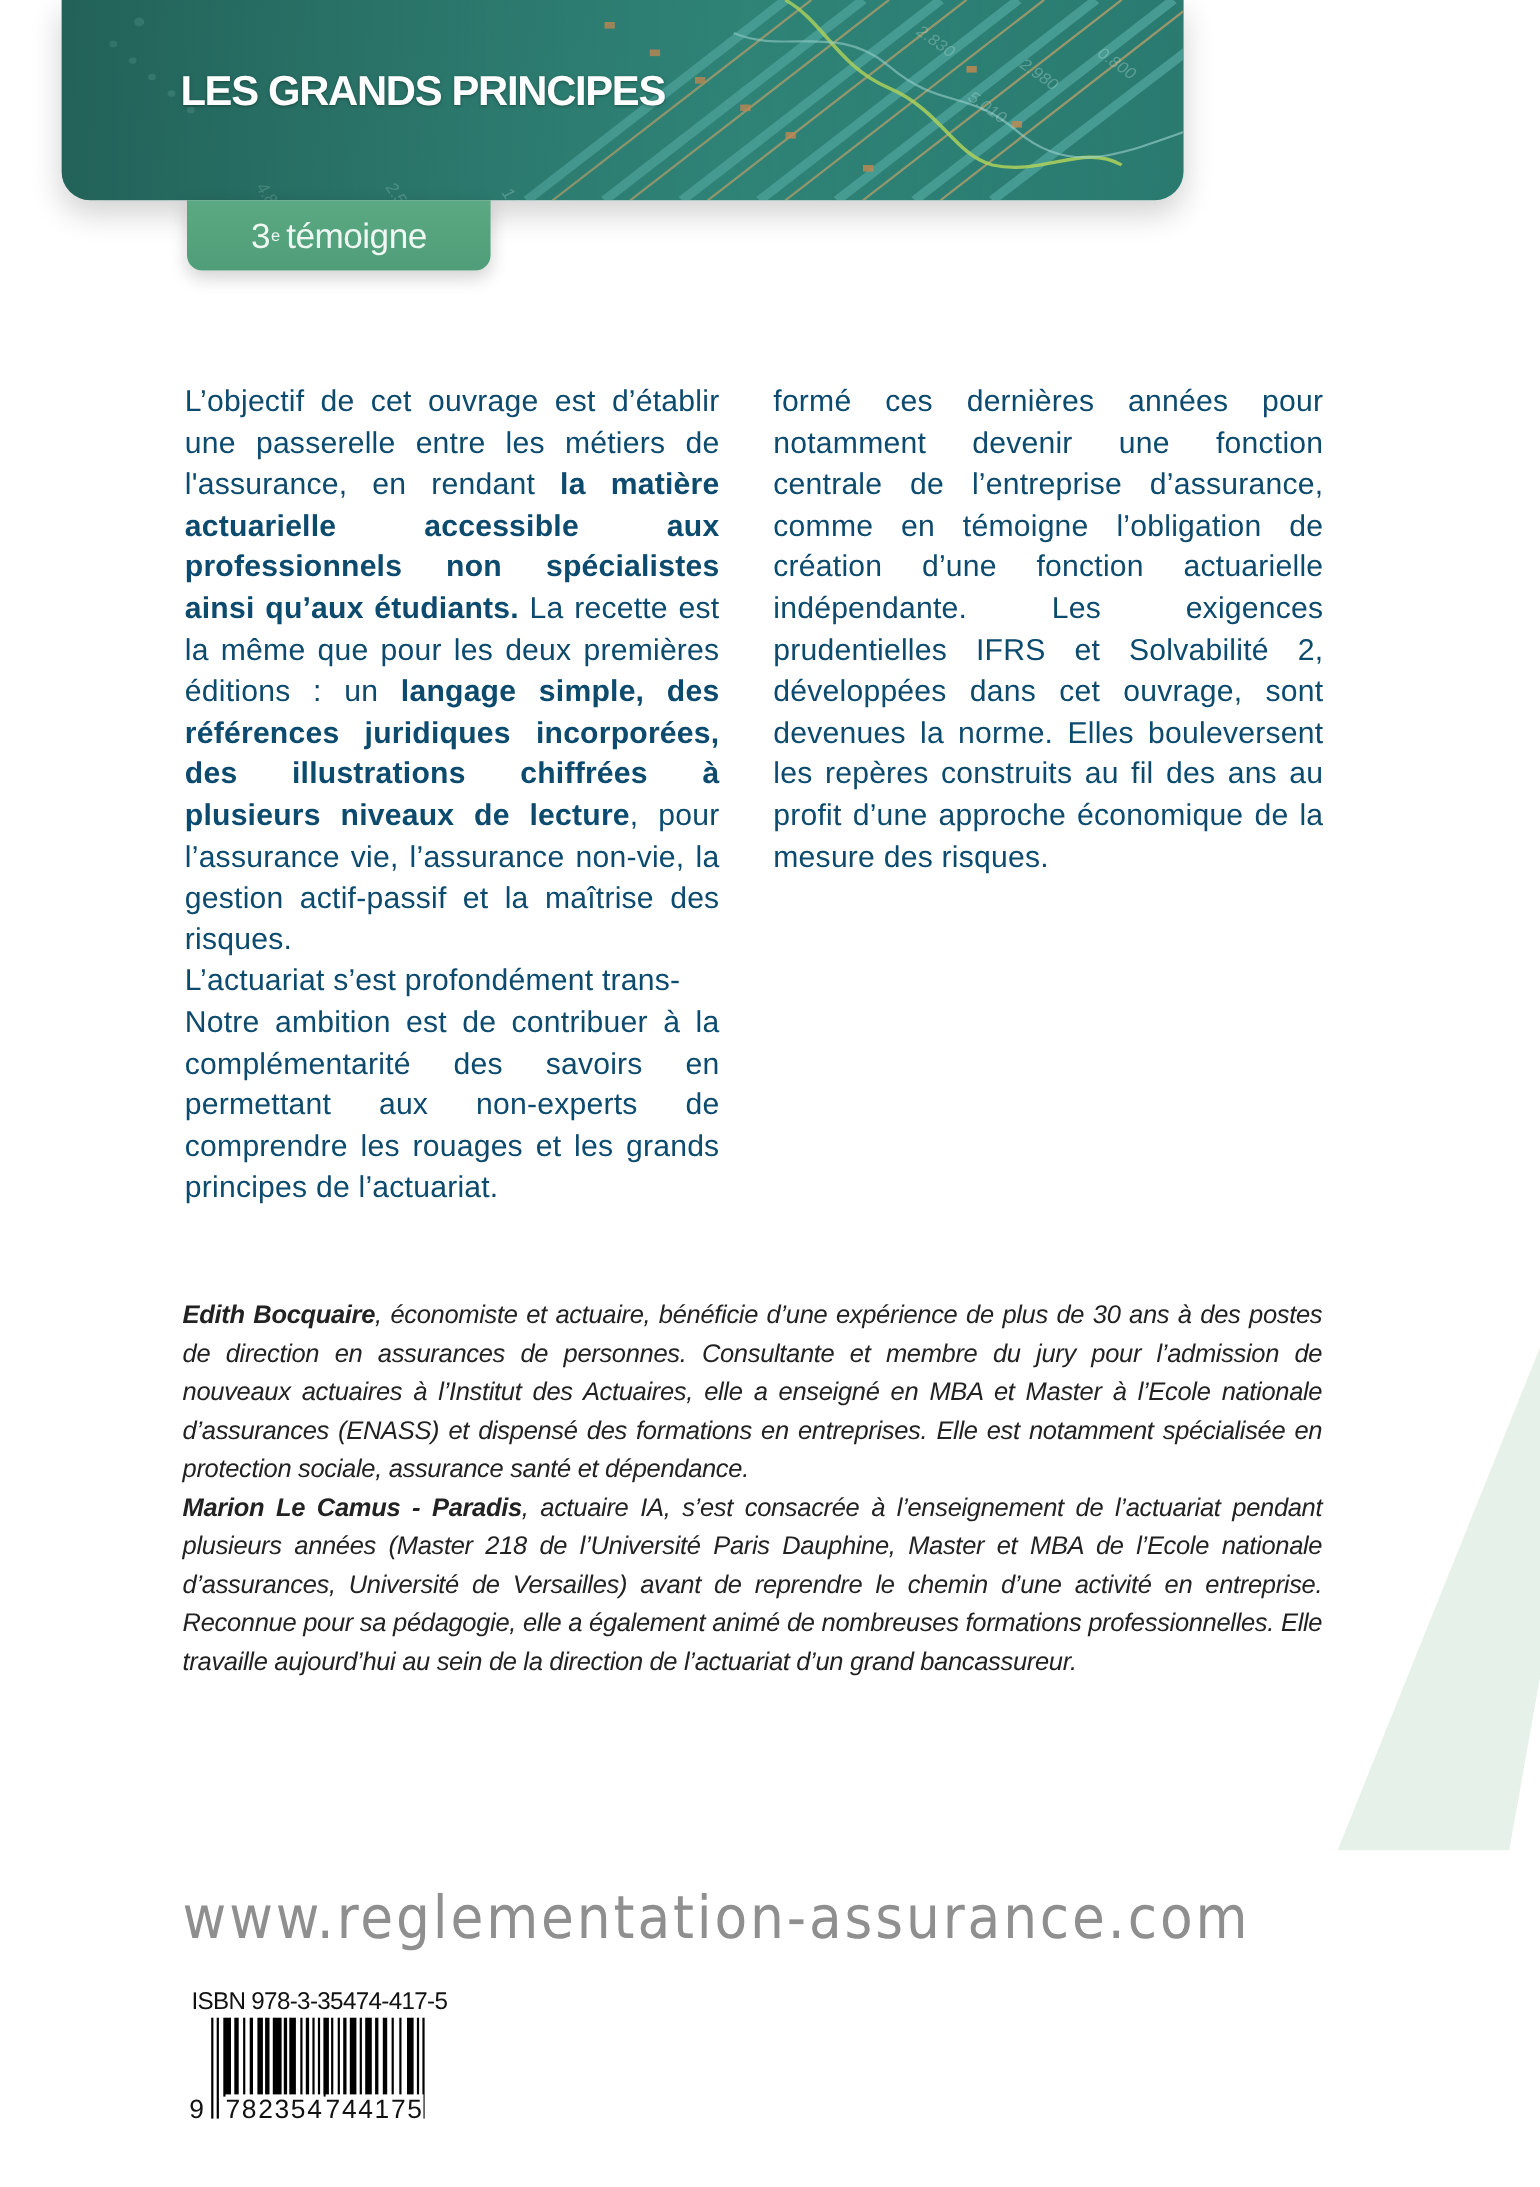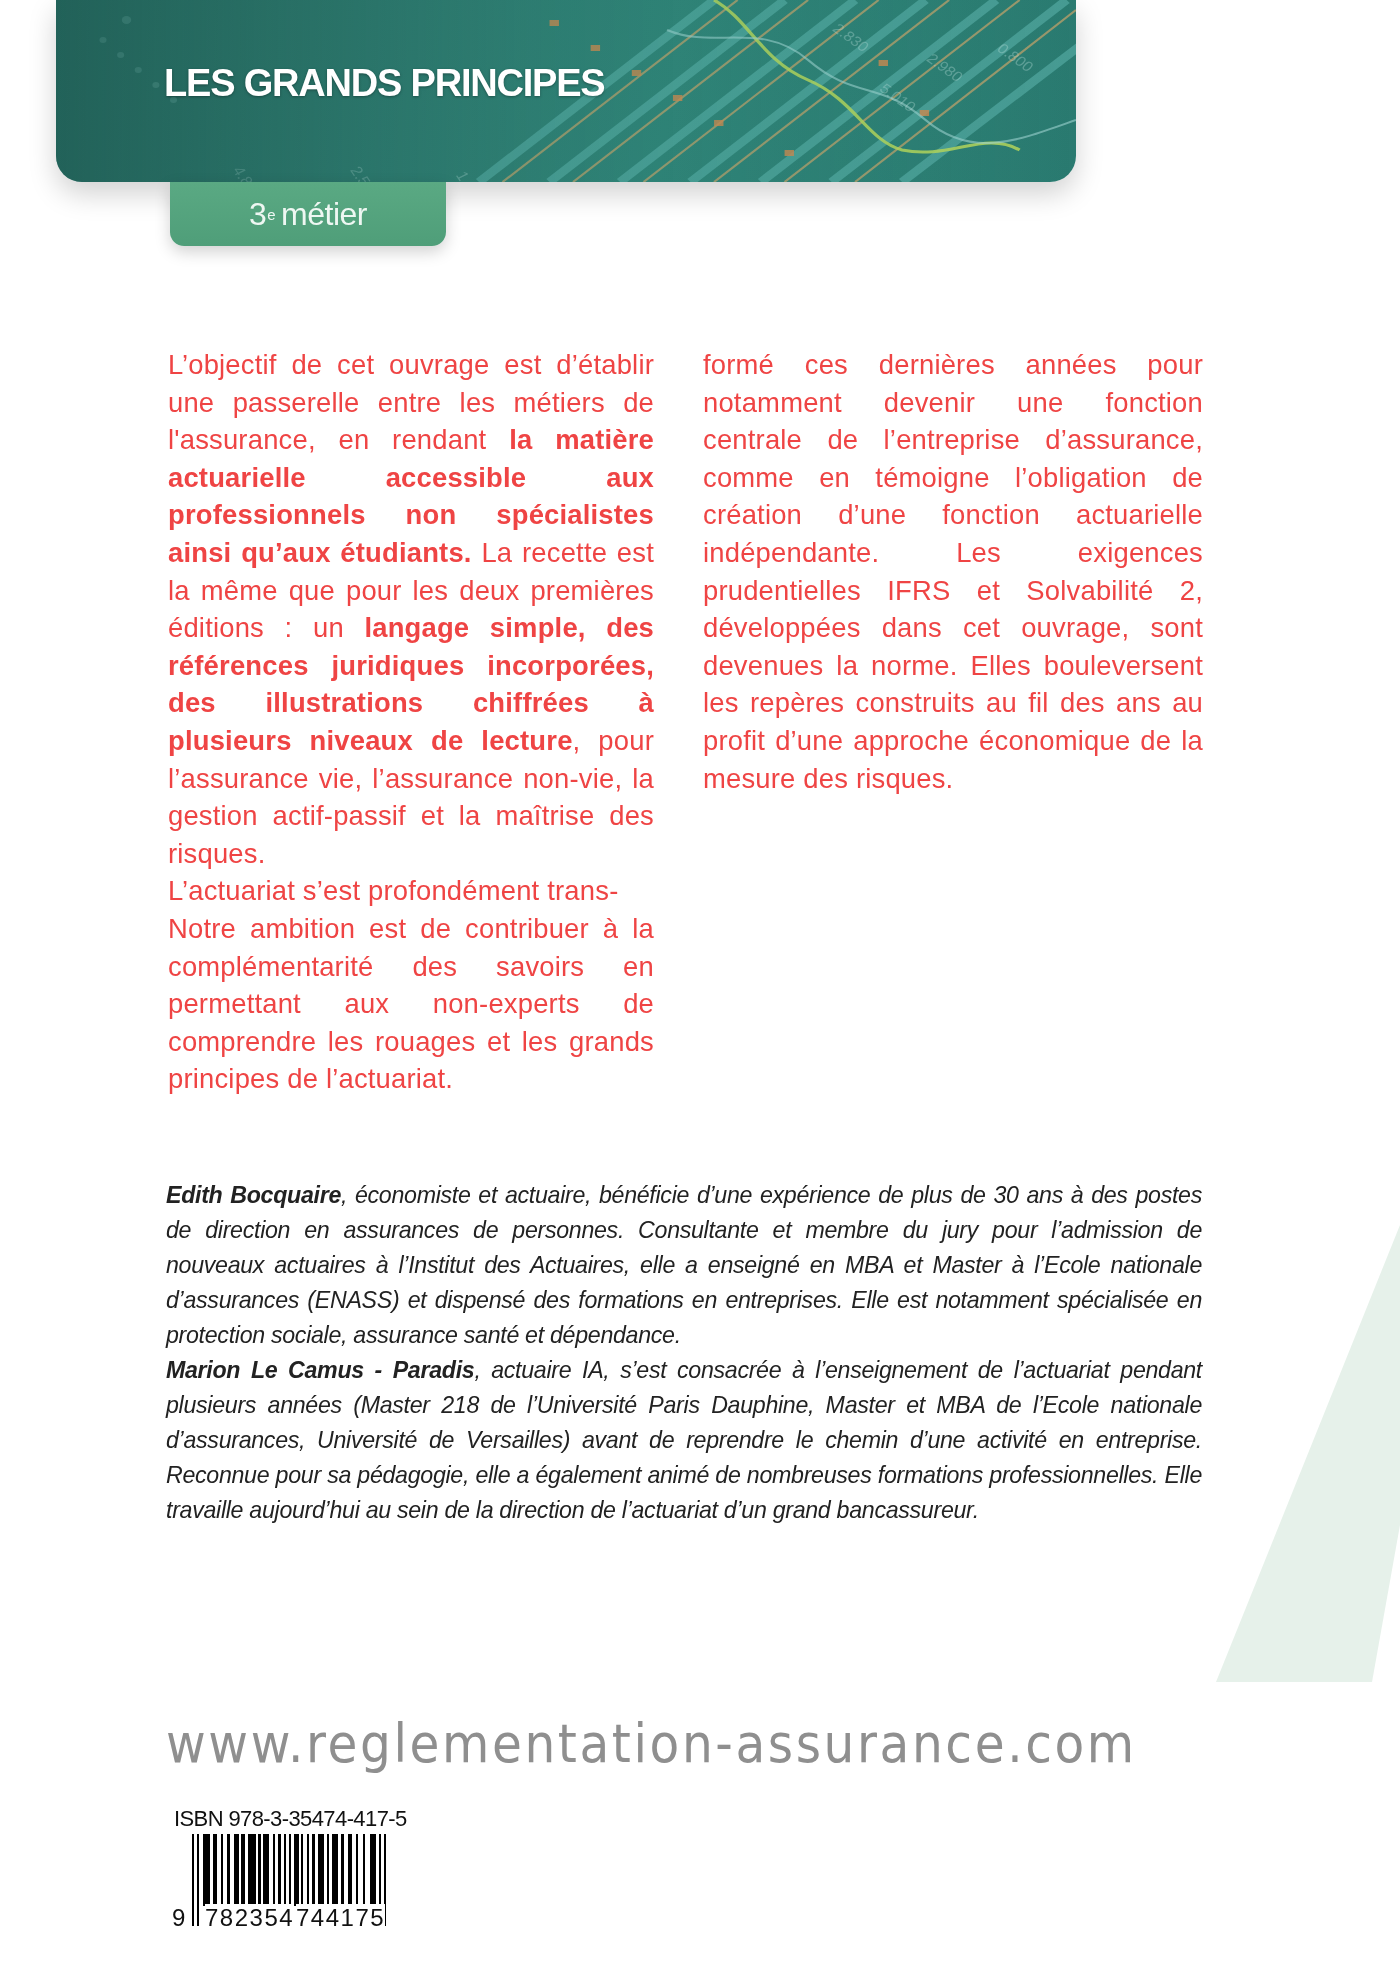--- a/index.html
+++ b/index.html
@@ -21,21 +21,21 @@
   
   .edition { position: absolute; left: 170px; top: 182px; width: 276px; height: 64px;
              background: linear-gradient(180deg, #5aa983 0%, #4f9e79 100%);
              border-radius: 0 0 14px 14px; box-shadow: 0 6px 16px rgba(0,0,0,0.18);
              display: flex; align-items: center; justify-content: center;
              color: #eef7f2; font-size: 32px; letter-spacing: -0.5px; }
   .edition sup { font-size: 15px; vertical-align: 14px; margin-right: 6px; margin-left: 1px; }
 
   
   .col { position: absolute; top: 346px; font-size: 27.4px; line-height: 37.6px;
-         text-align: justify; color: #ef4444; letter-spacing: 0.2px;
+         text-align: justify; color: #0c4a6e; letter-spacing: 0.2px;
          font-family: "Liberation Sans", sans-serif; }
   .col.left { left: 168px; width: 486px; }
   .col.right { left: 703px; width: 500px; }
   .col p { margin: 0; }
   .col b { font-weight: bold; }
 
   
   .bios { position: absolute; left: 166px; top: 1178px; width: 1036px;
           font-size: 23.2px; line-height: 35px; font-style: italic; text-align: justify;
           color: #222; letter-spacing: -0.3px; font-family: "Liberation Sans", sans-serif; }
@@ -127,21 +127,21 @@
     <rect x="0" y="0" width="868" height="182" fill="url(#fade)"></rect>
   </svg>
   <div class="title">
     <span>LES GRANDS PRINCIPES</span>
   </div>
 </div>
 
 <div class="edition">
   <span>3</span>
     <sup>e</sup>
-    <span>métier</span>
+    <span>témoigne</span>
 </div>
 
 <div class="col left">
   <p><span>L’objectif de cet ouvrage est d’établir une passerelle entre les métiers de l'assurance, en rendant </span><b>la matière actuarielle accessible aux professionnels non spécialistes ainsi qu’aux étudiants.</b><span> La recette est la même que pour les deux premières éditions : un </span><b>langage simple, des références juridiques incorporées, des illustrations chiffrées à plusieurs niveaux de lecture</b><span>, pour l’assurance vie, l’assurance non-vie, la gestion actif-passif et la maîtrise des risques.</span></p>
   <p style="text-align:left">L’actuariat s’est profondément trans-</p>
   <p>Notre ambition est de contribuer à la complémentarité des savoirs en permettant aux non-experts de comprendre les rouages et les grands principes de l’actuariat.</p>
 </div>
 
 <div class="col right">
   <p>formé ces dernières années pour notamment devenir une fonction centrale de l’entreprise d’assurance, comme en témoigne l’obligation de création d’une fonction actuarielle indépendante. Les exigences prudentielles IFRS et Solvabilité 2, développées dans cet ouvrage, sont devenues la norme. Elles bouleversent les repères construits au fil des ans au profit d’une approche économique de la mesure des risques.</p>

